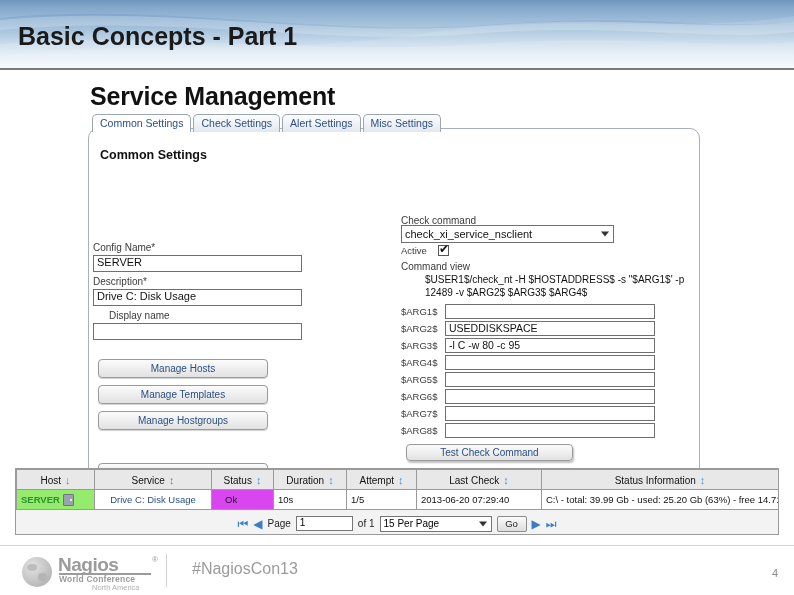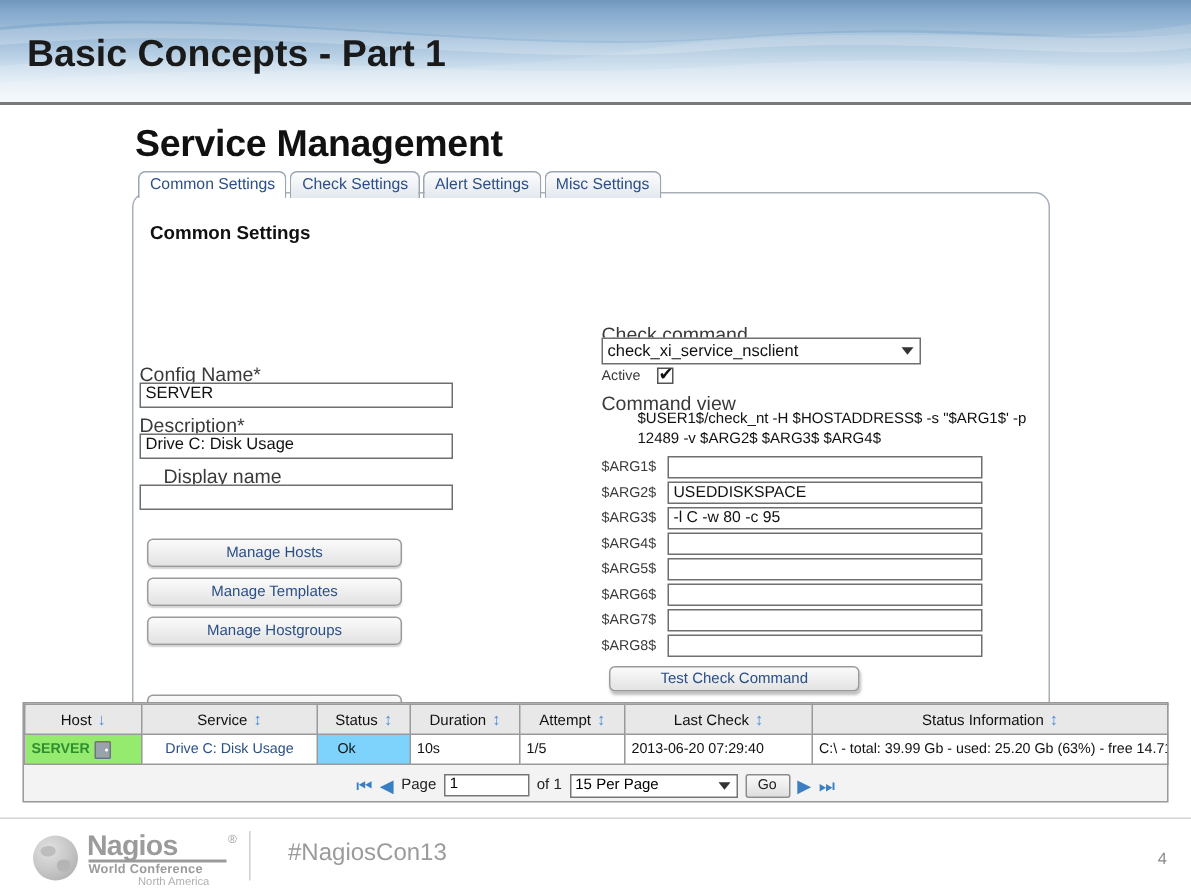--- a/index.html
+++ b/index.html
@@ -69,21 +69,21 @@
     border-color:#9aa6b3; position:relative; z-index:6;
   }
 
   
   #panel {
     position:absolute; left:88px; top:58px; width:612px; height:383px;
     border:1px solid #a8b0ba; border-radius:10px; background:#fff;
   }
 
   
-  .lbl { font-size:13px; color:#3a3a3a; }
+  .lbl { font-size:10px; color:#3a3a3a; }
   .txtin {
     border:1px solid #6f6f6f; background:#fff; height:17px;
     font-size:11px; color:#111; padding:0 3px;
     font-family:"Liberation Sans", sans-serif;
   }
 
   #sect-title { position:absolute; left:100px; top:78px; font-size:12.5px; font-weight:bold; color:#111; }
 
   #lbl-config  { position:absolute; left:93px; top:172px; }
   #in-config   { position:absolute; left:93px; top:185px; width:209px; }
@@ -164,21 +164,21 @@
   #status-table th {
     background:#e8e8e8; border:1px solid #9a9a9a;
     font-size:10px; font-weight:normal; color:#111; height:20px;
     padding:0 4px; white-space:nowrap;
   }
   #status-table td {
     border:1px solid #9a9a9a; background:#fff;
     font-size:9.5px; color:#111; height:20px; padding:0 4px;
     white-space:nowrap; overflow:hidden;
   }
-  #status-table td.okcell { background:#7dd3fc;padding-left:13px; }
+  #status-table td.okcell { background:#d946ef;padding-left:13px; }
   #status-table td.hostcell { background:#95eb6d; color:#2f8f30; font-weight:bold; }
   #status-table td.svccell { color:#2b4f86; text-align:center; }
   .sortarrow { color:#4d90d8; font-size:11px; margin-left:4px; }
   .hostwrap { display:flex; align-items:center; gap:3px; }
   .doorico {
     width:11px;height:12px;background:#9aa3ad;border:1px solid #6d757e;
     position:relative; border-radius:1px; flex:none;
   }
   .doorico:after{content:"";position:absolute;right:1px;top:4px;width:2px;height:2px;background:#fff;border-radius:50%;}
 

